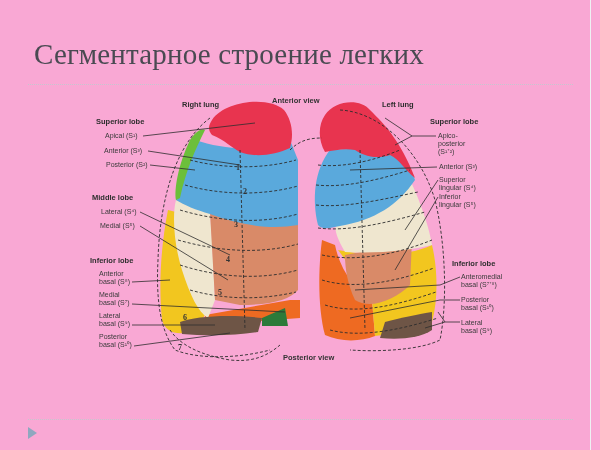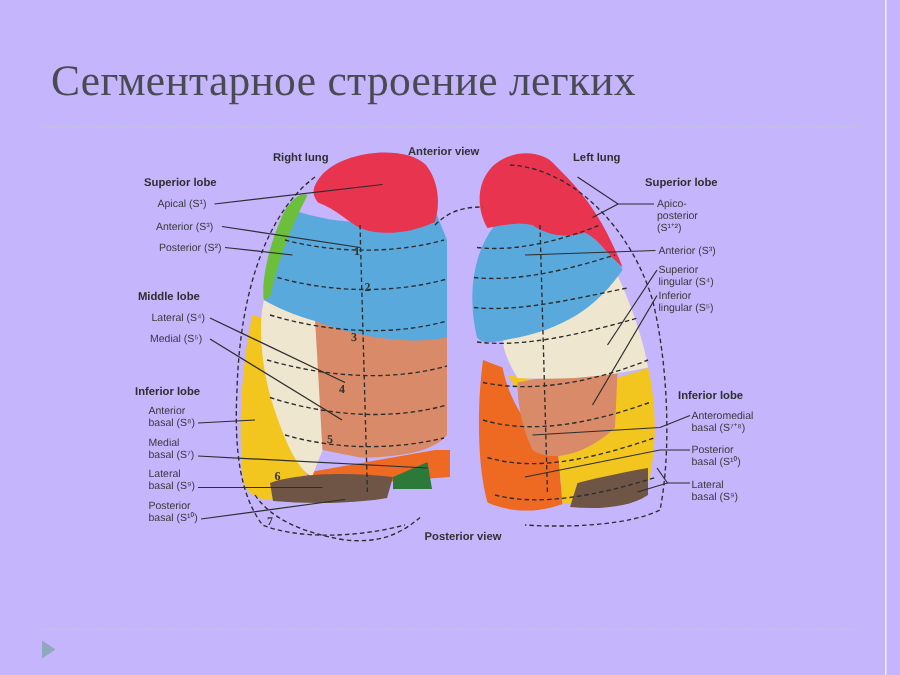--- a/index.html
+++ b/index.html
@@ -1,17 +1,17 @@
 <!DOCTYPE html>
 <html><head>
 <meta charset="utf-8">
 <style>
   html, body { margin: 0; padding: 0; }
   body { width: 600px; height: 450px; background: #ffffff; position: relative; overflow: hidden; font-family: "Liberation Sans", sans-serif; }
-  .slide { position: absolute; left: 0; top: 0; width: 600px; height: 450px; background: #c4b5fd; }
+  .slide { position: absolute; left: 0; top: 0; width: 600px; height: 450px; background: #f9a8d4; }
   .right-edge { position: absolute; left: 590px; top: 0; width: 1px; height: 450px; background: #eef0f3; }
   .title { position: absolute; left: 34px; top: 38px; font-family: "Liberation Serif", serif; font-size: 29px; color: #4a4a52; letter-spacing: 0.2px; white-space: nowrap; }
   .rule { position: absolute; left: 28px; width: 545px; height: 0; border-top: 1.5px dotted #c4c8cf; }
   .rule-top { top: 84px; }
   .rule-bottom { top: 419px; }
   .play-icon { position: absolute; left: 28px; top: 427px; width: 0; height: 0; border-top: 6px solid transparent; border-bottom: 6px solid transparent; border-left: 9px solid #8fa7bf; }
   svg.diagram { position: absolute; left: 0; top: 0; }
   .lbl { font-family: "Liberation Sans", sans-serif; font-size: 7px; fill: #3a3a3a; }
   .hdr { font-family: "Liberation Sans", sans-serif; font-size: 7.5px; font-weight: bold; fill: #2e2e2e; }
   .view { font-family: "Liberation Sans", sans-serif; font-size: 7.5px; font-weight: bold; fill: #333; }

